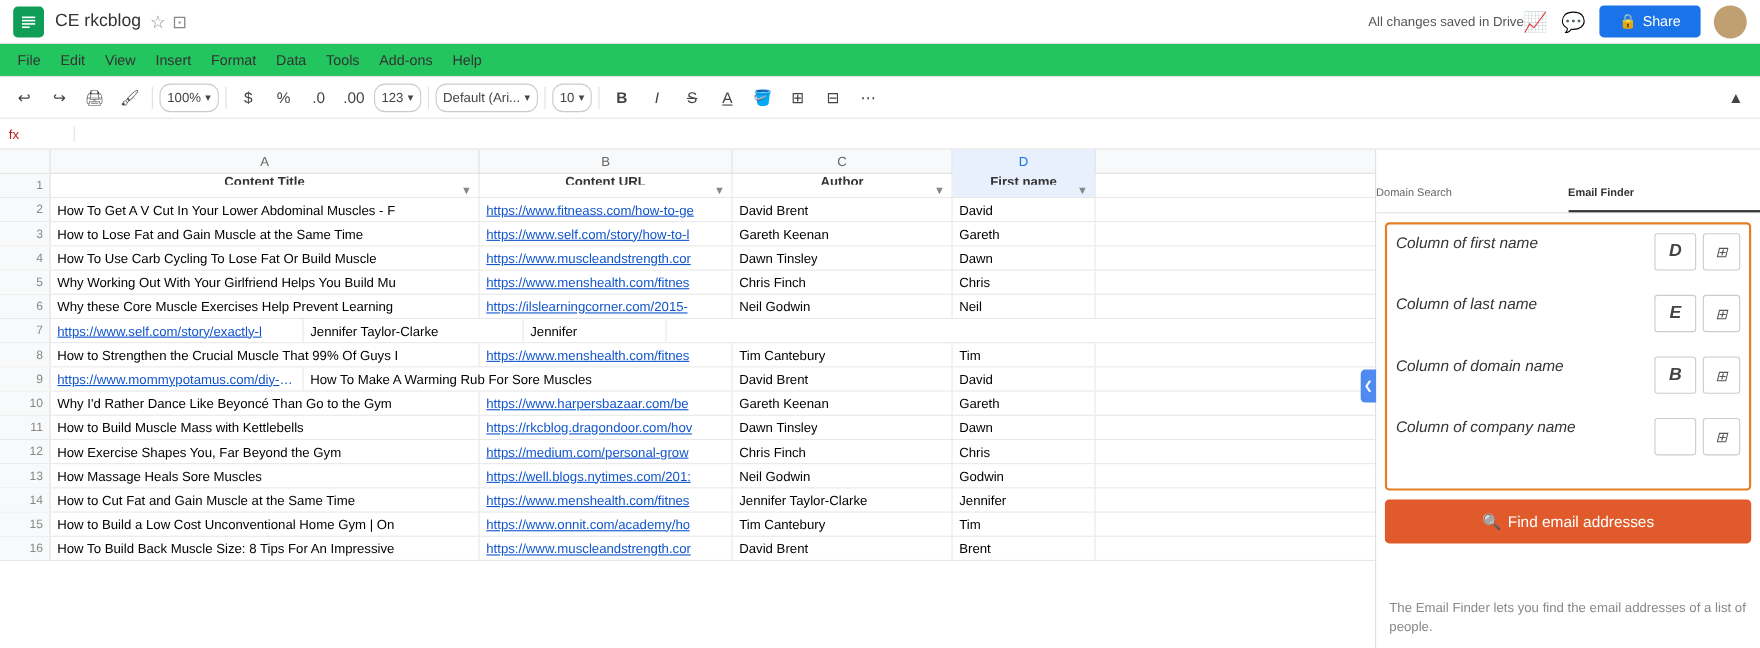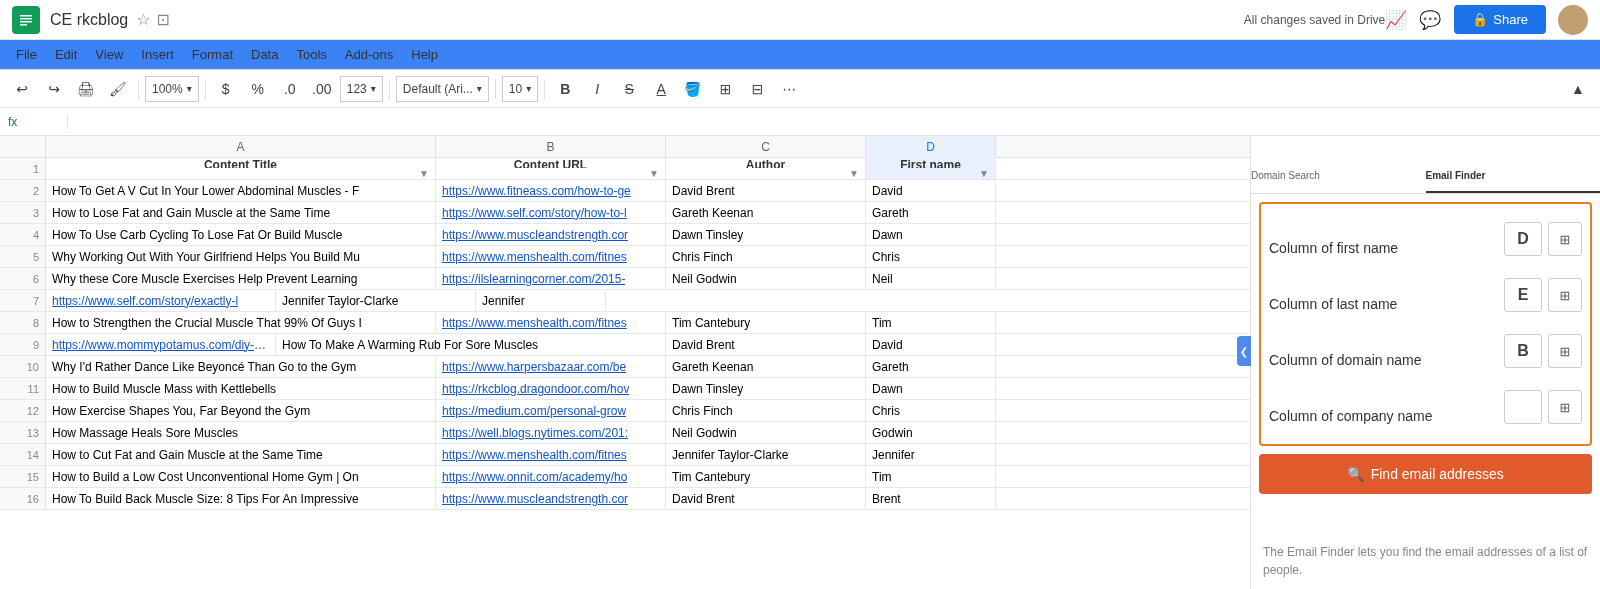--- a/index.html
+++ b/index.html
@@ -23,44 +23,44 @@
       background: #1a73e8; color: #fff; border: none; border-radius: 4px;
       padding: 7px 18px; font-size: 13px; font-weight: 500; cursor: pointer;
       display: flex; align-items: center; gap: 5px;
     }
     .avatar { width: 30px; height: 30px; border-radius: 50%; background: #c0a070; overflow: hidden; }
     .autosave { font-size: 12px; color: #555; }
 
     
     .menu-bar {
       display: flex; align-items: center; height: 30px; padding: 0 8px;
-      border-bottom: 1px solid #e0e0e0; background: #3b82f6; gap: 2px;
+      border-bottom: 1px solid #e0e0e0; background: #22c55e; gap: 2px;
     }
     .menu-item { padding: 3px 8px; border-radius: 3px; cursor: pointer; font-size: 13px; color: #333; }
 
     
     .toolbar {
       display: flex; align-items: center; height: 38px; padding: 0 8px;
       border-bottom: 1px solid #e0e0e0; background: #fff; gap: 4px;
     }
     .tb-btn {
       width: 28px; height: 28px; display: flex; align-items: center; justify-content: center;
       border-radius: 3px; cursor: pointer; font-size: 14px; color: #444; border: none; background: transparent;
     }
     .tb-separator { width: 1px; height: 20px; background: #e0e0e0; margin: 0 2px; }
     .tb-dropdown {
-      display: flex; align-items: center; border: 1px solid #ccc; border-radius: 0;
+      display: flex; align-items: center; border: 1px solid #ccc; border-radius: 10px;
       padding: 2px 6px; cursor: pointer; font-size: 12px; color: #444; background: #fff; height: 26px;
     }
     .tb-dropdown .arrow { margin-left: 4px; font-size: 10px; }
     .formula-bar {
       display: flex; align-items: center; height: 28px; padding: 0 8px;
       border-bottom: 1px solid #e0e0e0; background: #fff; font-size: 13px; color: #555;
     }
-    .cell-ref { width: 60px; font-size: 12px; color: #15803d; border-right: 1px solid #e0e0e0; margin-right: 8px; padding-right: 8px; }
+    .cell-ref { width: 60px; font-size: 12px; color: #b91c1c; border-right: 1px solid #e0e0e0; margin-right: 8px; padding-right: 8px; }
 
     
     .sheet-container { display: flex; height: calc(589px - 40px - 30px - 38px - 28px); }
     .spreadsheet { flex: 1; overflow: hidden; position: relative; }
     
     
     .col-headers { display: flex; height: 22px; background: #f8f9fa; border-bottom: 1px solid #e0e0e0; }
     .row-num-header { width: 46px; min-width: 46px; border-right: 1px solid #e0e0e0; background: #f8f9fa; }
     .col-header {
       display: flex; align-items: center; justify-content: center;
@@ -106,21 +106,21 @@
     }
     .hunter-tab.active { color: #333; font-weight: 600; border-bottom: 2px solid #333; }
 
     
     .hunter-content { flex: 1; padding: 8px; overflow-y: auto; }
     .orange-box {
       border: 2px solid #e67e22; border-radius: 4px; padding: 8px;
       margin-bottom: 8px;
     }
     .field-row {
-      display: flex; align-items: flex-end; margin-bottom: 12px; min-height: 44px;
+      display: flex; align-items: flex-start; margin-bottom: 12px; min-height: 44px; font-style: italic;
     }
     .field-label { flex: 1; font-size: 14px; color: #333; font-weight: 400; }
     .field-col-badge {
       width: 38px; height: 34px; border: 1px solid #ccc; border-radius: 3px;
       display: flex; align-items: center; justify-content: center;
       font-size: 16px; font-weight: 600; color: #444; margin-right: 6px; background: #fff;
     }
     .field-grid-btn {
       width: 34px; height: 34px; border: 1px solid #ccc; border-radius: 3px;
       display: flex; align-items: center; justify-content: center;

